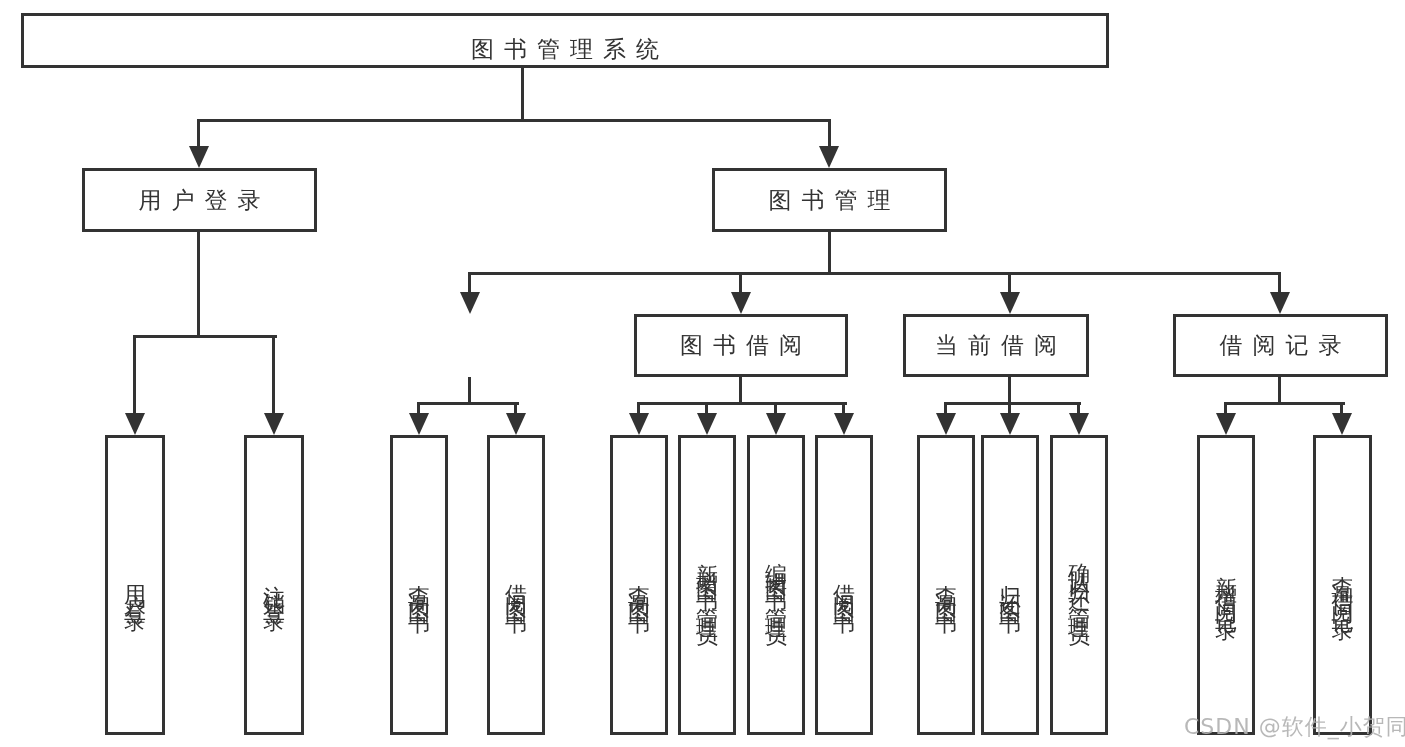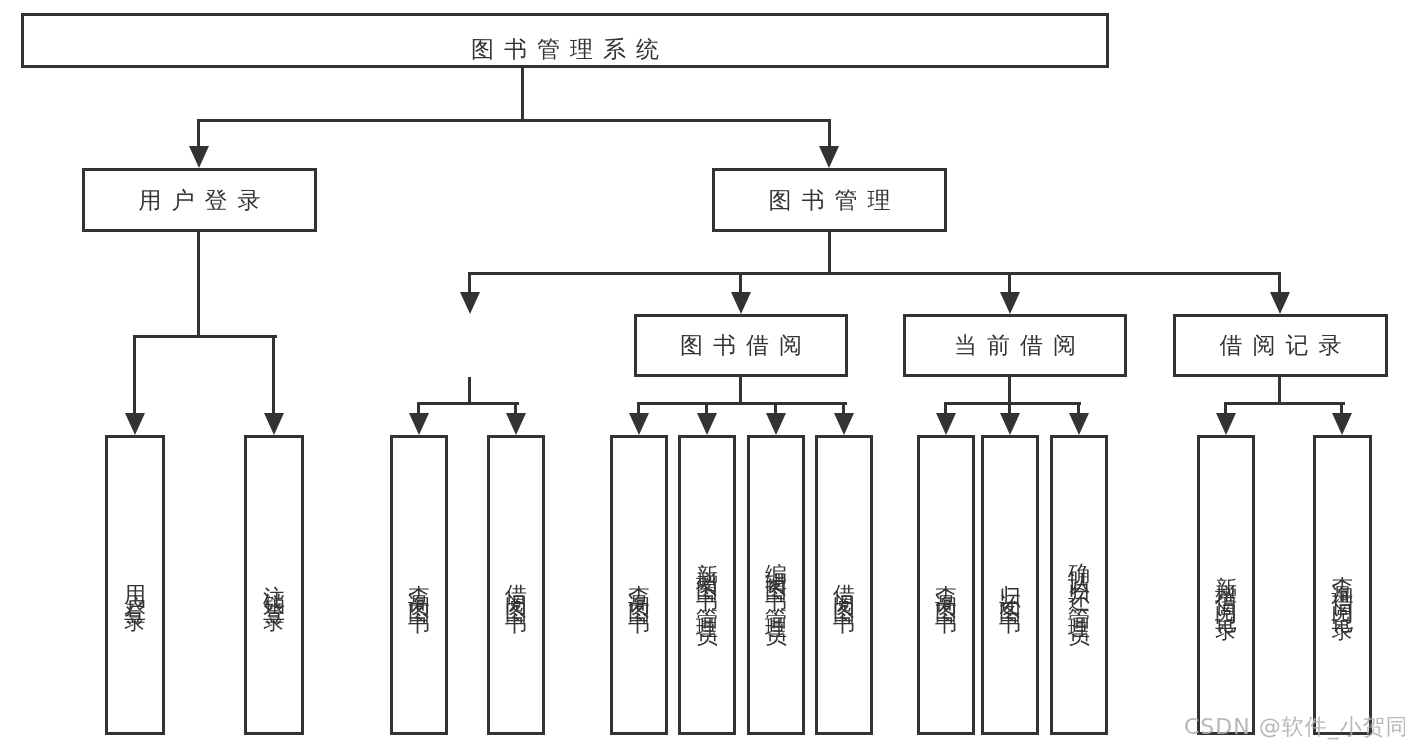--- a/index.html
+++ b/index.html
@@ -45,21 +45,21 @@
 
   <div class="node" style="left:712px;top:168px;width:235px;height:64px;">
     <span class="hlabel">图书管理</span>
   </div>
 
 
   <div class="node" style="left:634px;top:314px;width:214px;height:63px;">
     <span class="hlabel">图书借阅</span>
   </div>
 
-  <div class="node" style="left:903px;top:314px;width:224px;height:63px;">
+  <div class="node" style="left:903px;top:314px;width:186px;height:63px;">
     <span class="hlabel">当前借阅</span>
   </div>
 
   <div class="node" style="left:1173px;top:314px;width:215px;height:63px;">
     <span class="hlabel">借阅记录</span>
   </div>
 
   <div class="node" style="left:105px;top:435px;width:60px;height:300px;">
     <span class="vtext">用户登录</span>
   </div>

